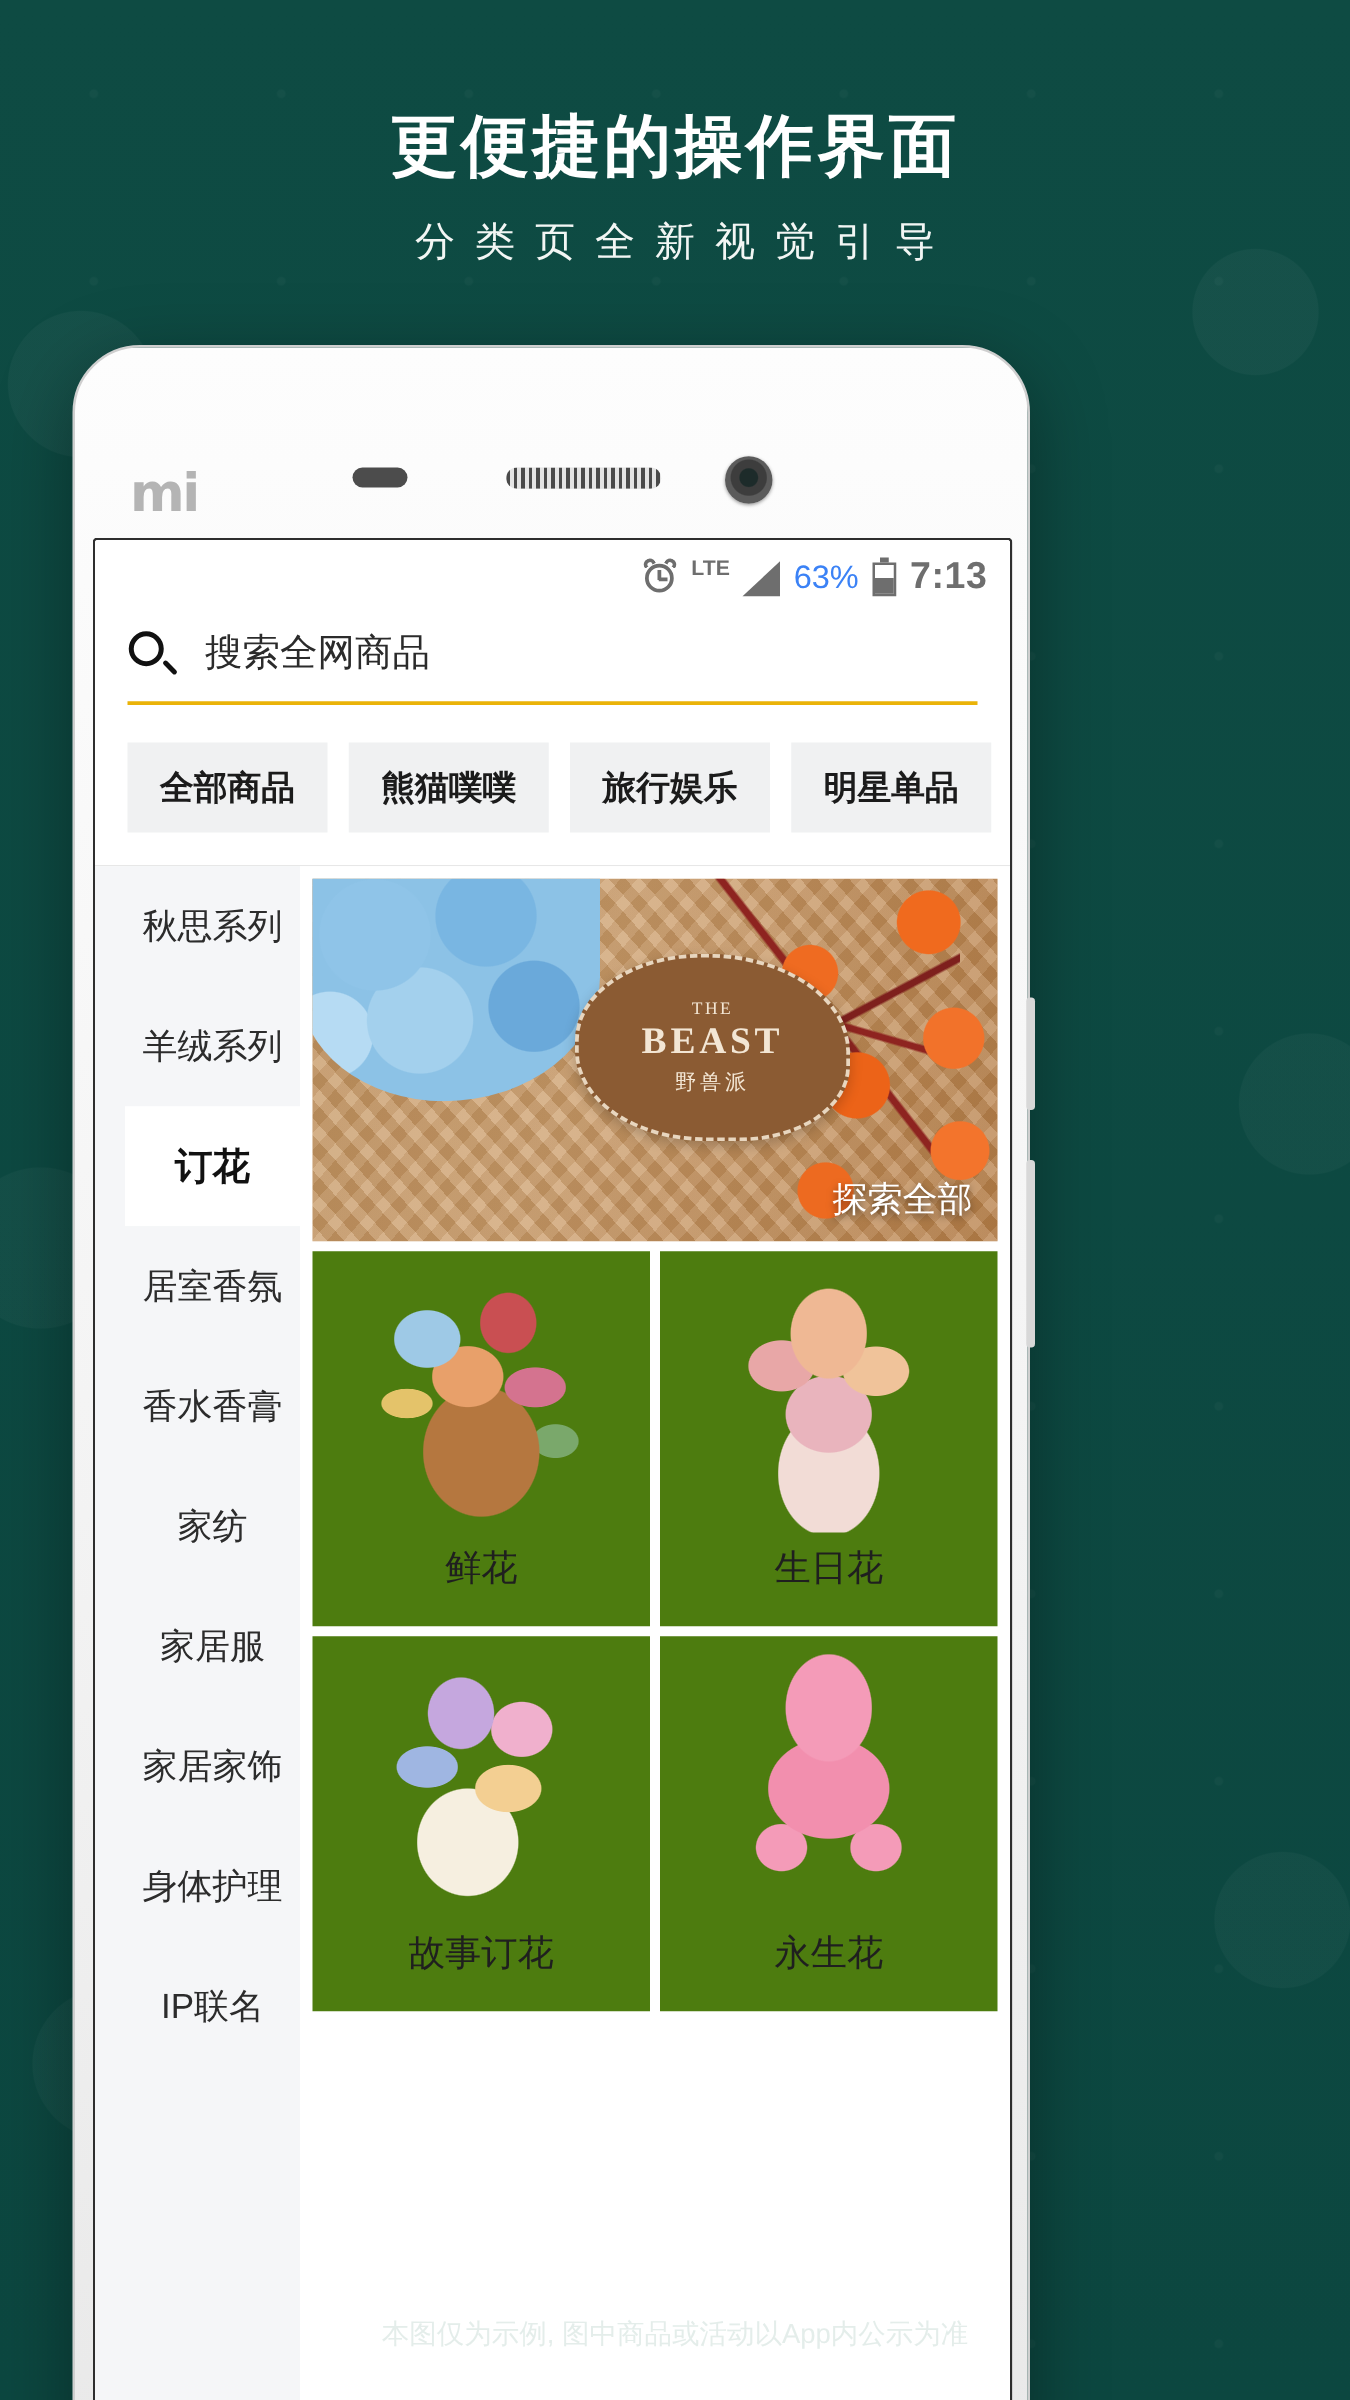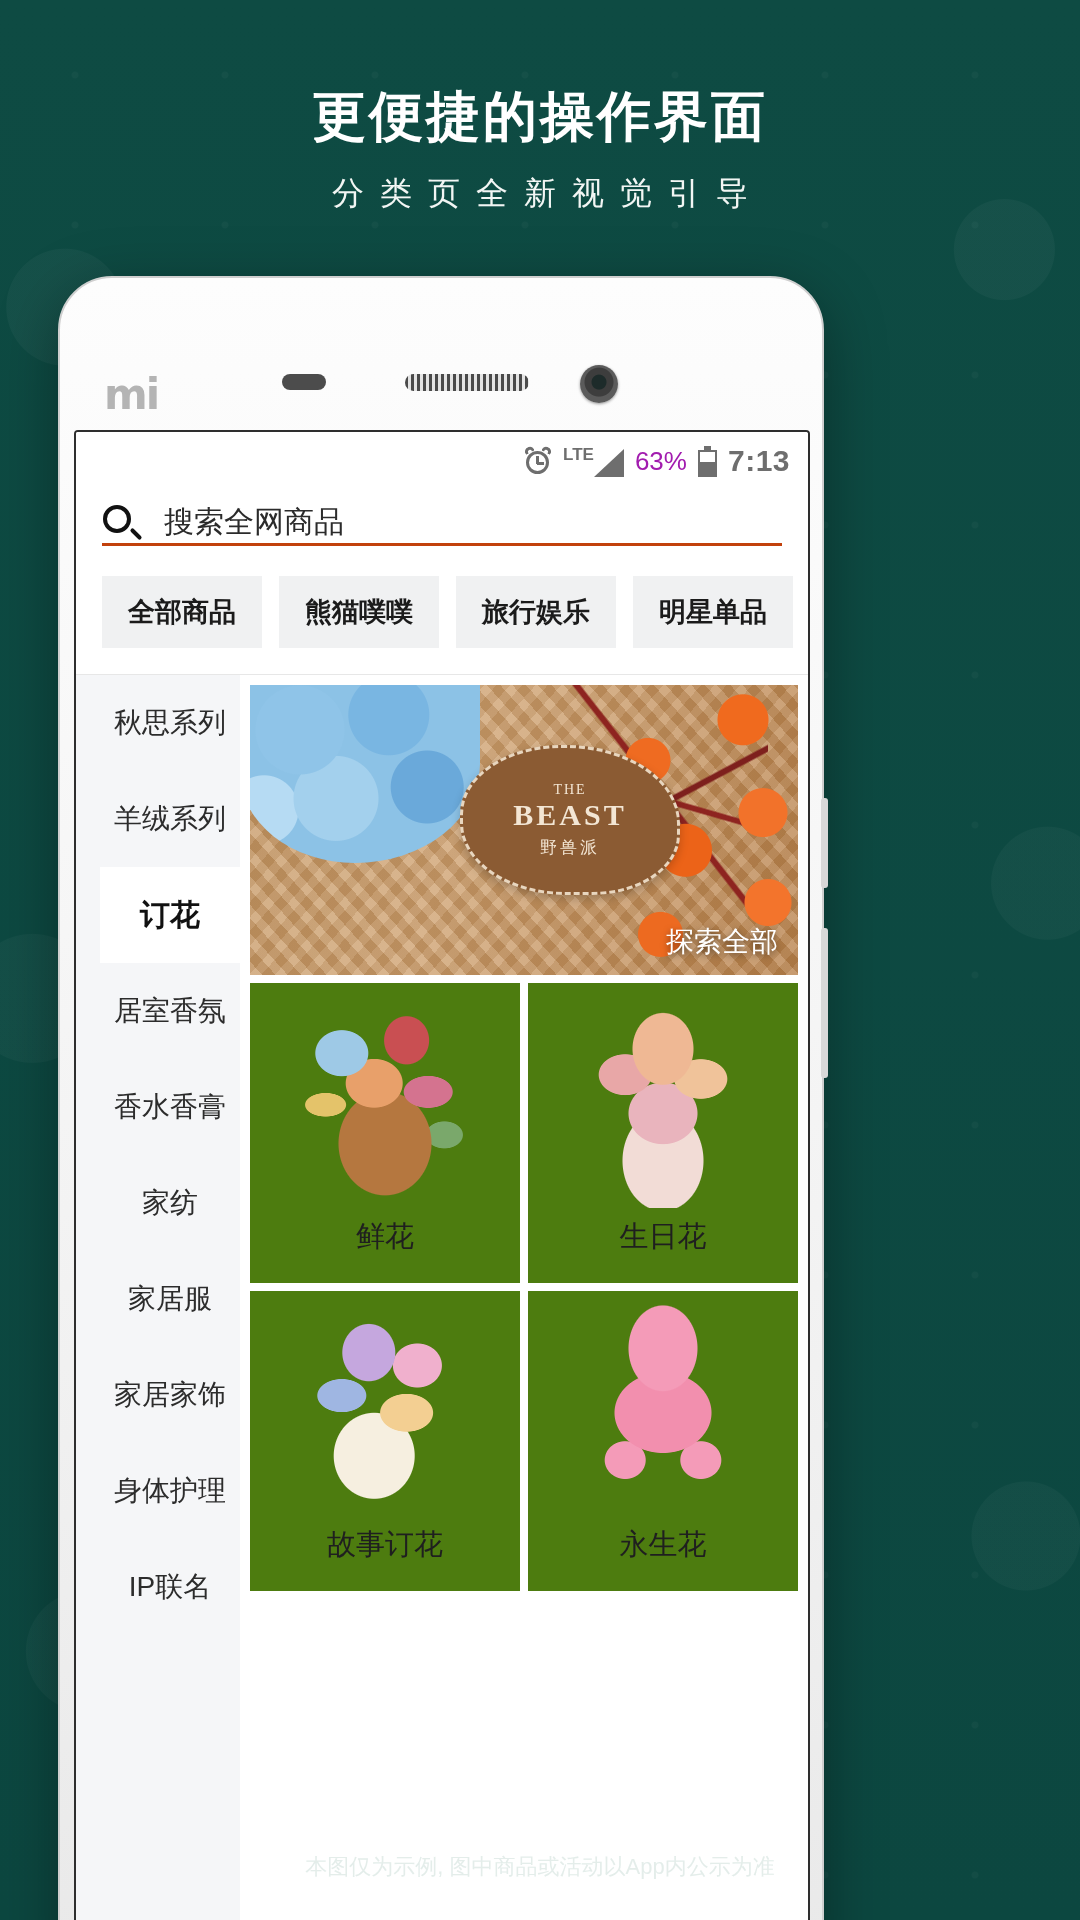--- a/index.html
+++ b/index.html
@@ -93,55 +93,55 @@
     border-left:2px solid #2e2e2e;
     border-right:2px solid #2e2e2e;
     border-radius:4px 4px 0 0;
   }
 
   
   .statusbar{
     height:58px; display:flex; align-items:center; justify-content:flex-end;
     padding-right:18px; gap:11px; background:#fff; color:#6e6e6e;
   }
-  .statusbar .pct{ font-size:26px; color:#a21caf; font-weight:400; }
+  .statusbar .pct{ font-size:26px; color:#3b82f6; font-weight:400; }
   .statusbar .clock{ font-size:30px; color:#6e6e6e; font-weight:700; letter-spacing:.5px;}
   .ico-alarm{ width:28px; height:28px; position:relative; display:inline-block; }
   .ico-alarm .face{
     position:absolute; left:2px; top:4px; width:23px; height:23px;
     border:3px solid #6e6e6e; border-radius:50%;
   }
   .ico-alarm .hand1{ position:absolute; left:12px; top:9px; width:3px; height:8px; background:#6e6e6e; }
   .ico-alarm .hand2{ position:absolute; left:13px; top:15px; width:7px; height:3px; background:#6e6e6e; }
   .ico-alarm .bell{
     position:absolute; top:0; width:10px; height:6px; border:3px solid #6e6e6e;
     border-bottom:none; border-radius:5px 5px 0 0;
   }
   .ico-alarm .bellL{ left:0; transform:rotate(-28deg); }
   .ico-alarm .bellR{ right:0; transform:rotate(28deg); }
-  .ico-lte{ display:flex; align-items:flex-end; gap:0; }
+  .ico-lte{ display:flex; align-items:flex-end; gap:10px; }
   .ico-lte .txt{ font-size:17px; font-weight:700; color:#6e6e6e; line-height:1; margin-bottom:14px;}
   .ico-lte .bars{
     width:0; height:0; border-style:solid; border-width:0 0 28px 30px;
     border-color:transparent transparent #6e6e6e transparent;
   }
   .ico-batt{ position:relative; width:19px; height:31px; }
   .ico-batt .body{
     position:absolute; bottom:0; left:0; width:19px; height:27px;
     border:2px solid #6e6e6e; background:linear-gradient(to top,#6e6e6e 55%,#ffffff 55%);
   }
   .ico-batt .cap{
     position:absolute; top:0; left:6px; width:7px; height:4px; background:#6e6e6e;
   }
 
   
   .searchwrap{ padding:12px 26px 0 26px; }
   .searchrow{
     display:flex; align-items:center; gap:24px;
-    border-bottom:3px solid #c2410c; 
+    border-bottom:3px solid #eab308; padding-bottom:18px;
   }
   .ico-search{ position:relative; width:38px; height:38px; flex:none; }
   .ico-search .ring{
     position:absolute; left:1px; top:1px; width:28px; height:28px;
     border:4px solid #111; border-radius:50%;
   }
   .ico-search .stick{
     position:absolute; right:2px; bottom:1px; width:4px; height:14px;
     background:#111; transform:rotate(-45deg); border-radius:2px;
   }

